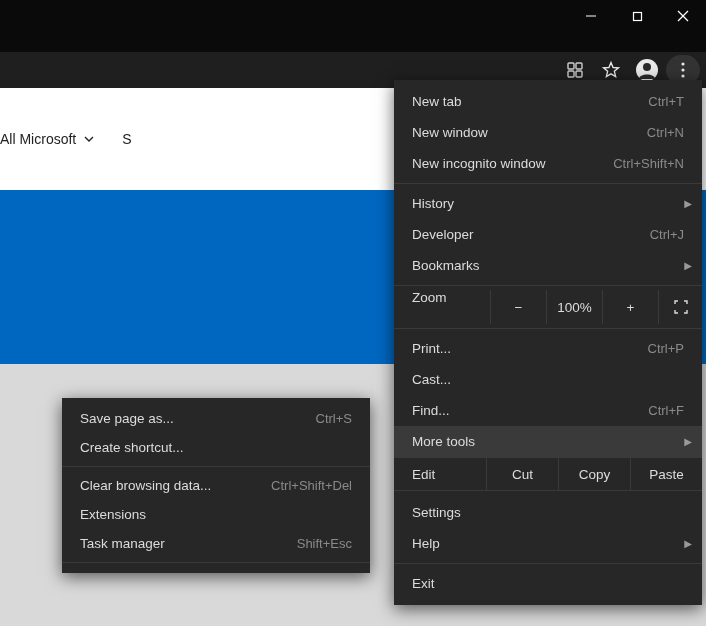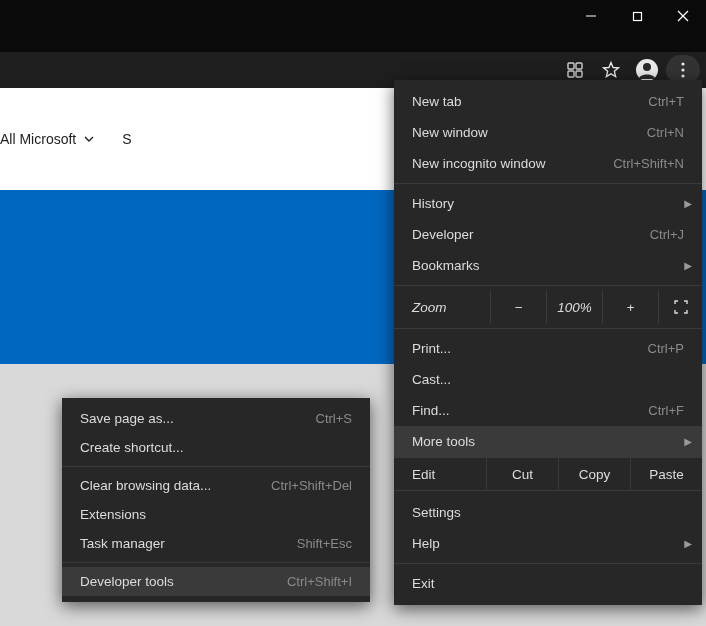--- a/index.html
+++ b/index.html
@@ -24,21 +24,21 @@
     .below { height: 260px; background: #d9d9d9; }
 
     .main-menu { position: absolute; top: 80px; right: 4px; width: 308px; background: #272727; box-shadow: 0 4px 16px rgba(0,0,0,.6); font-size: 13.5px; color: #dcdcdc; z-index: 20; margin-left: 20px; }
     .mm-row { height: 31px; display: flex; align-items: center; padding: 0 18px 0 18px; position: relative; cursor: default; }
     .mm-row.hover { background: #3a3a3a; }
     .mm-row .label { flex: 1; }
     .mm-row .shortcut { color: #8a8a8a; font-size: 13px; }
     .mm-row .chev { position: absolute; right: 10px; color: #9a9a9a; font-size: 10px; }
     .mm-sep { height: 1px; background: #3a3a3a; margin: 4px 0; }
 
-    .zoom-row { height: 34px; display: flex; align-items: center; font-style: italic; }
+    .zoom-row { height: 34px; display: flex; align-items: flex-start; }
     .zoom-lbl { width: 96px; padding-left: 18px; }
     .zoom-cell { flex: 1; display: flex; align-items: center; justify-content: center; border-left: 1px solid #3a3a3a; height: 100%; }
     .zoom-cell.last { width: 44px; flex: none; }
     .zoom-cell svg { stroke: #dcdcdc; }
 
     .edit-row { height: 34px; display: flex; align-items: center; border-top: 1px solid #3a3a3a; border-bottom: 1px solid #3a3a3a; }
     .edit-lbl { width: 92px; padding-left: 18px; }
     .edit-cell { flex: 1; display: flex; align-items: center; justify-content: center; border-left: 1px solid #3a3a3a; height: 100%; }
 
     .sub-menu { position: absolute; top: 398px; left: 62px; width: 308px; background: #272727; box-shadow: 0 4px 16px rgba(0,0,0,.6); font-size: 13.5px; color: #dcdcdc; z-index: 30; padding: 6px 0; }
@@ -224,17 +224,13 @@
     <span class="shortcut">Ctrl+Shift+Del</span>
   </div>
   <div class="sm-row">
     <span class="label">Extensions</span>
   </div>
   <div class="sm-row">
     <span class="label">Task manager</span>
     <span class="shortcut">Shift+Esc</span>
   </div>
   <div class="sm-sep"></div>
-  <div class="sm-row hover">
-    <span class="label">Developer tools</span>
-    <span class="shortcut">Ctrl+Shift+I</span>
-  </div>
 </div>
 
 </body></html>

